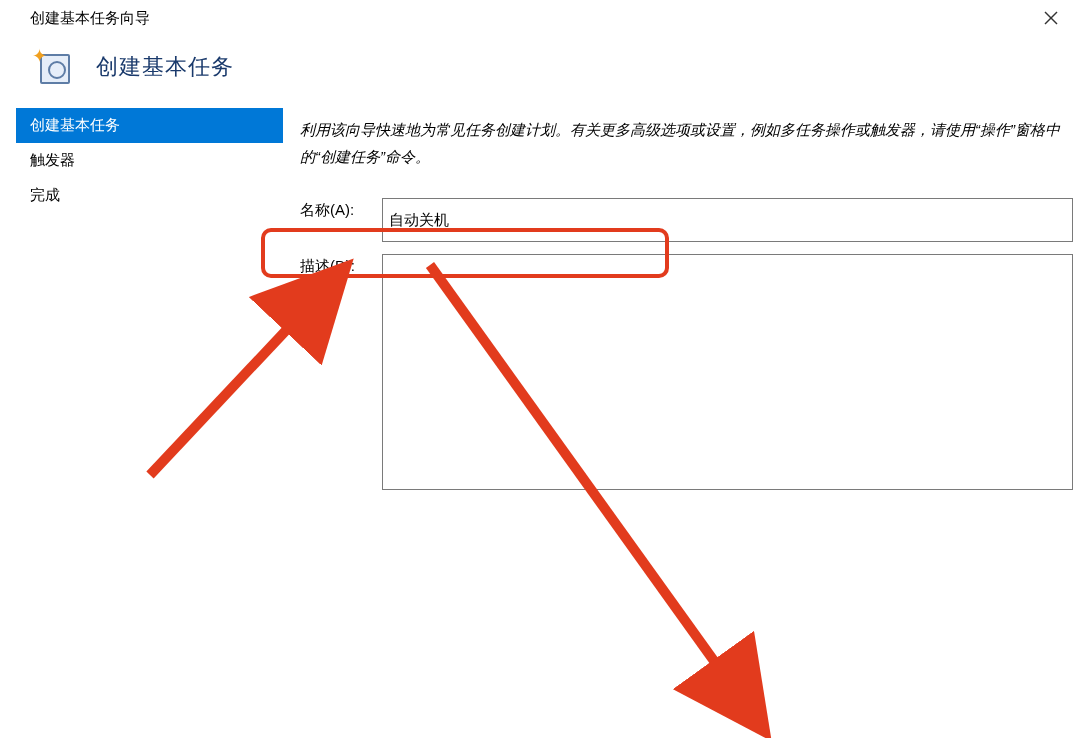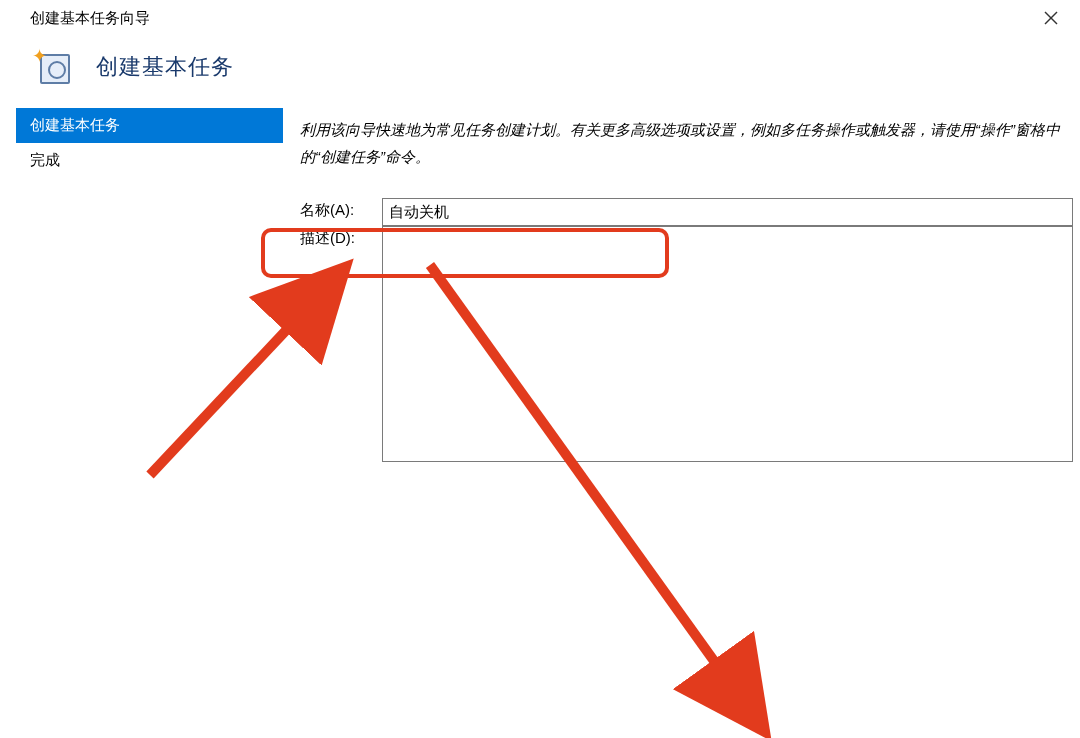--- a/index.html
+++ b/index.html
@@ -113,35 +113,35 @@
     }
     .instruction {
       font-size: 15px;
       line-height: 1.8;
       color: #000;
       font-style: italic;
     }
     .form-row {
       display: flex;
       align-items: flex-start;
-      margin-top: 0;
+      margin-top: 12px;
       gap: 12px;
     }
     .form-row.name-row {
       margin-top: 28px;
     }
     .form-label {
       width: 70px;
       font-size: 15px;
       padding-top: 3px;
       text-align: left;
     }
     .text-input {
       flex: 1;
-      height: 28px;
+      height: 44px;
       padding: 2px 6px;
       font-size: 15px;
       font-family: inherit;
       border: 1px solid #7a7a7a;
       outline: none;
     }
     .textarea {
       flex: 1;
       height: 236px;
       padding: 4px 6px;
@@ -189,20 +189,23 @@
       <span class="star">✦</span>
     </div>
     <div class="header-title">创建基本任务</div>
   </div>
 
   <div class="body">
 
     <div class="sidebar">
       <div class="sidebar-item selected">
         <span>创建基本任务</span>
+      </div>
+      <div class="sidebar-item">
+        <span>触发器</span>
       </div>
       <div class="sidebar-item">
         <span>完成</span>
       </div>
     </div>
 
     <div class="main">
       <div class="instruction">利用该向导快速地为常见任务创建计划。有关更多高级选项或设置，例如多任务操作或触发器，请使用“操作”窗格中的“创建任务”命令。</div>
 
       <div class="form-row name-row">

